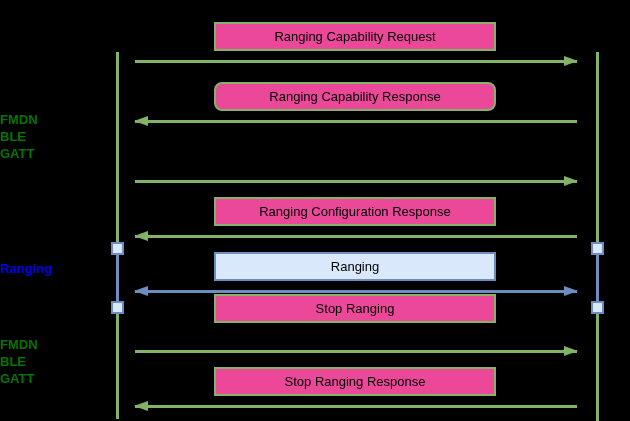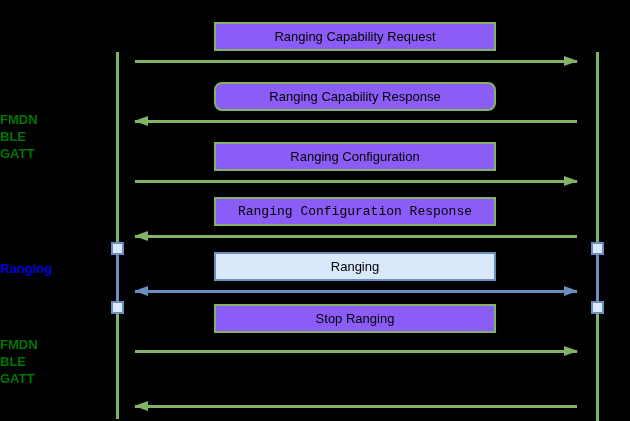--- a/index.html
+++ b/index.html
@@ -40,28 +40,28 @@
   .act-l2{left:111px;top:301px;}
   .act-r1{left:591px;top:242px;}
   .act-r2{left:591px;top:301px;}
 
   
   .msg-box{
     position:absolute;left:214px;width:282px;height:29px;box-sizing:border-box;
     display:flex;align-items:center;justify-content:center;
     font-size:13px;color:#000000;
   }
-  .msg-box.green{background:#8b5cf6;border:2px solid #82b366;}
+  .msg-box.green{background:#ec4899;border:2px solid #82b366;}
   .msg-box.blue{background:#dae8fc;border:2px solid #6c8ebf;}
   .box-1{top:22px;}
   .box-2{top:82px;border-radius:8px;}
   .box-3{top:142px;}
-  .box-4{top:197px;font-family:Liberation Mono, monospace;}
+  .box-4{top:197px;}
   .box-5{top:252px;}
-  .box-6{top:304px;}
+  .box-6{top:294px;}
   .box-7{top:367px;}
 
   
   .arrow{position:absolute;left:135px;width:442px;height:3px;}
   .arrow.green{background:#82b366;}
   .arrow.blue{background:#6c8ebf;}
   .arrow::before,.arrow::after{
     content:"";position:absolute;top:-4px;width:0;height:0;
     border-top:5.5px solid transparent;border-bottom:5.5px solid transparent;
   }
@@ -96,24 +96,24 @@
   <div class="lifeline-blue left"></div>
   <div class="lifeline-blue right"></div>
 
   <div class="activation act-l1"></div>
   <div class="activation act-l2"></div>
   <div class="activation act-r1"></div>
   <div class="activation act-r2"></div>
 
   <div class="msg-box green box-1">Ranging Capability Request</div>
   <div class="msg-box green box-2">Ranging Capability Response</div>
-  <div class="msg-box green box-3">Ranging Configuration</div>
   <div class="msg-box green box-4">Ranging Configuration Response</div>
   <div class="msg-box blue box-5">Ranging</div>
   <div class="msg-box green box-6">Stop Ranging</div>
+  <div class="msg-box green box-7">Stop Ranging Response</div>
 
   <div class="arrow green right arr-1"></div>
   <div class="arrow green left arr-2"></div>
   <div class="arrow green right arr-3"></div>
   <div class="arrow green left arr-4"></div>
   <div class="arrow blue both arr-5"></div>
   <div class="arrow green right arr-6"></div>
   <div class="arrow green left arr-7"></div>
 
 </div>

